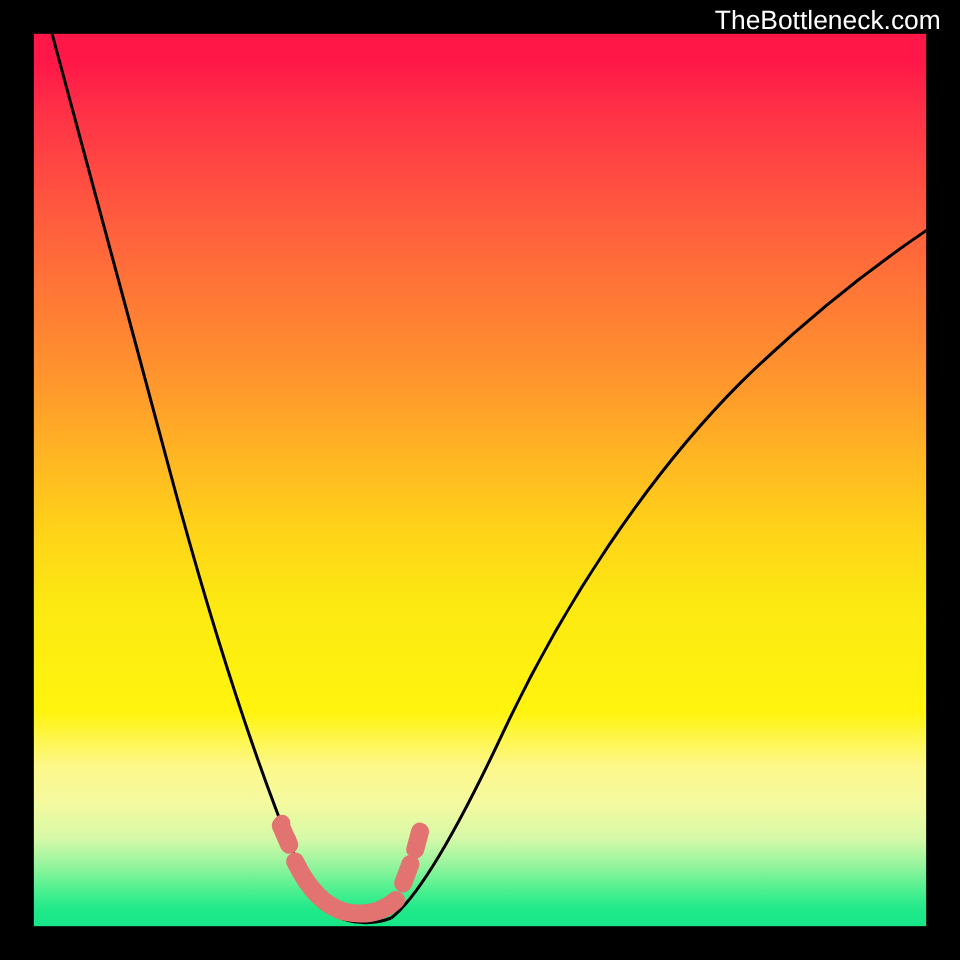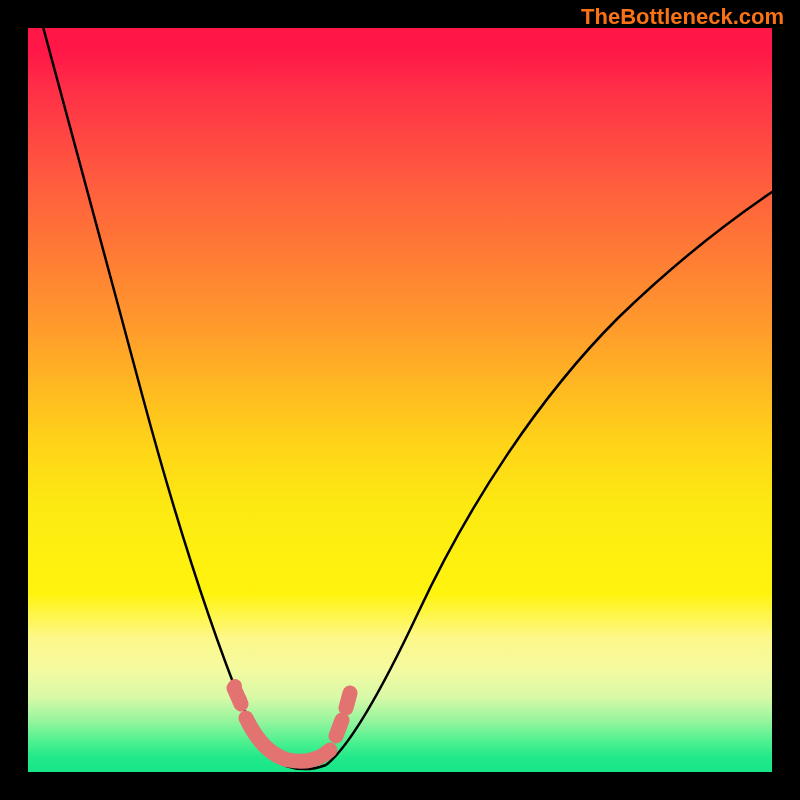--- a/index.html
+++ b/index.html
@@ -11,23 +11,23 @@
       width: 800px;
       height: 800px;
       background: #000;
       position: relative;
       font-family: Arial, sans-serif;
     }
     .watermark {
       position: absolute;
       top: 4px;
       right: 16px;
-      color: #f97316;
+      color: #ffffff;
       font-size: 22px;
-      font-weight: bold;
+      font-weight: normal;
       z-index: 10;
     }
     .chart-area {
       position: absolute;
       top: 28px;
       left: 28px;
       width: 744px;
       height: 744px;
       overflow: hidden;
     }

